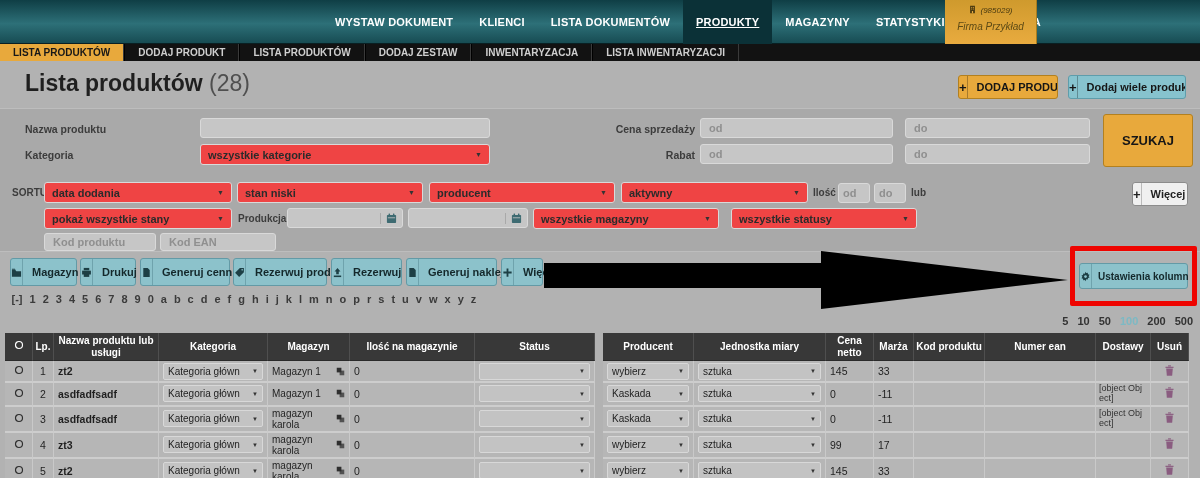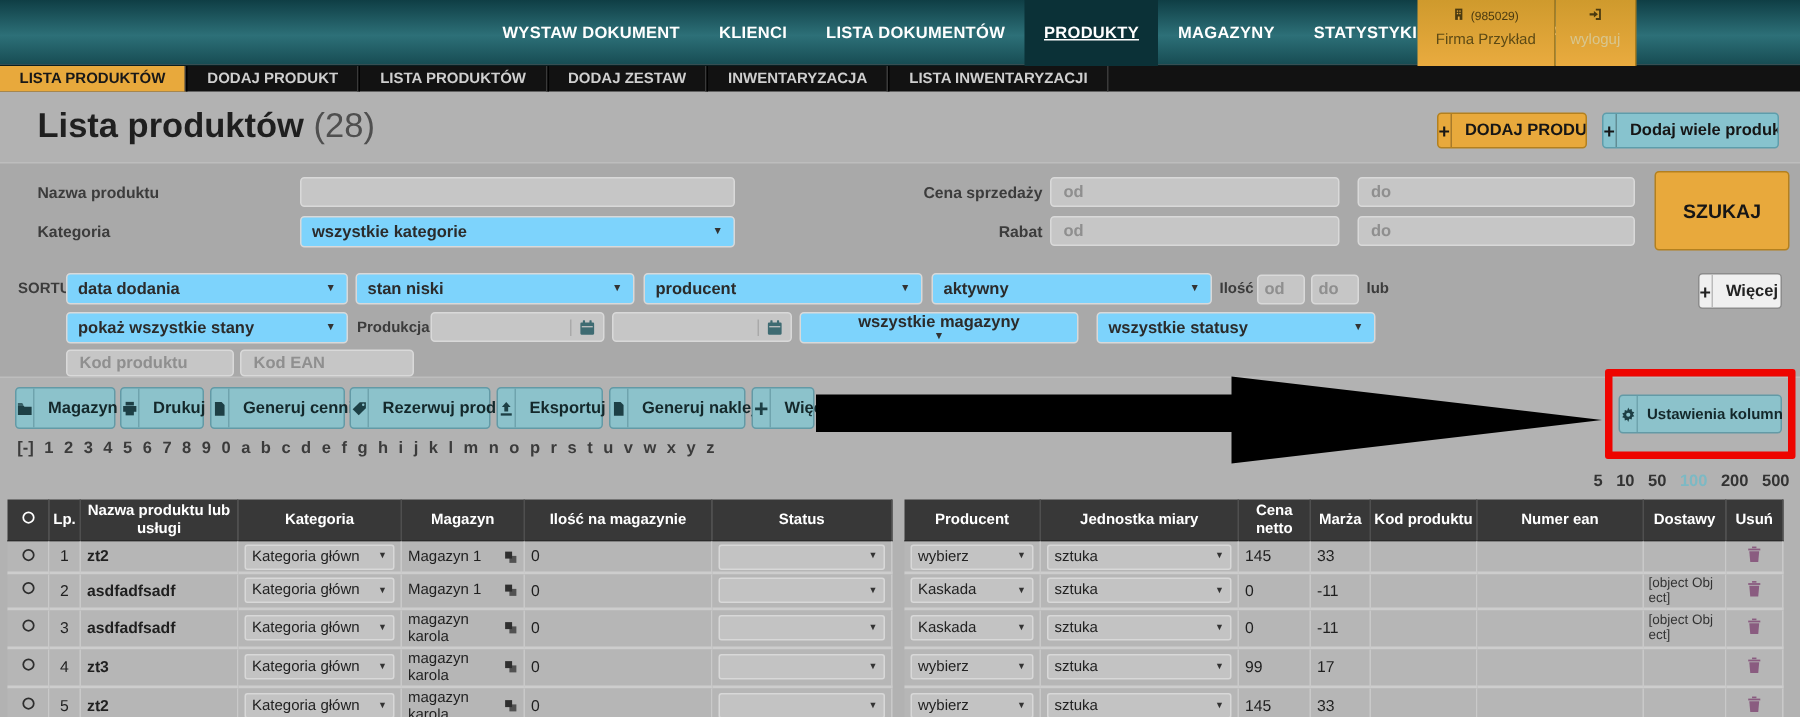--- a/index.html
+++ b/index.html
@@ -11,21 +11,21 @@
     background:linear-gradient(180deg,#0f3e45 0%,#2d7078 55%,#174c53 100%);
     border-bottom:1px solid #091f22; }
   .logo { position:absolute; left:98px; top:5px; font-size:27px; font-weight:bold;
     color:#dcdcdc; letter-spacing:.5px; }
   .logo .beta { position:absolute; right:-2px; bottom:-4px; font-size:6px; font-weight:bold;
     color:#aac3c6; letter-spacing:1px; }
   .main-nav { position:absolute; left:322px; top:0; height:44px; display:flex; }
   .nav-item { color:#fff; font-size:11px; font-weight:bold; line-height:44px; padding:0 13px;
     letter-spacing:.2px; white-space:nowrap; }
   .nav-item.active { background:#0b3137; text-decoration:underline; }
-  .account { position:absolute; left:945px; top:0; height:44px; display:flex; }
+  .account { position:absolute; left:945px; top:0; height:44px; display:flex;font-style:italic; }
   .acct-box { background:linear-gradient(180deg,#cf9a2d,#e9ab3f); height:44px; padding:5px 6px 0 6px;
     text-align:center; border-right:1px solid #a87c1e; }
   .acct-company { width:92px; }
   .acct-logout { width:54px; }
   .acct-line1 { font-size:8px; color:#4a3a10; display:flex; align-items:center; justify-content:center; gap:3px; }
   .acct-line2 { font-size:10px; margin-top:5px; color:#5d4a15; }
   .acct-logout .acct-line2 { color:#d8c68f; }
 
   
   .subnav { position:absolute; left:0; top:44px; width:1200px; height:17px; background:#121212; display:flex; }
@@ -44,21 +44,21 @@
   .btn-add { left:958px; top:75px; width:100px; background:#e8a93c; border:1px solid #b3801f; }
   .btn-add-many { left:1068px; top:75px; width:118px; background:#87c3ce; border:1px solid #5e9dab; }
 
   
   .filters { position:absolute; left:0; top:108px; width:1200px; height:144px; background:#a9a9a9;
     border-top:1px solid #bdbdbd; border-bottom:1px solid #bdbdbd; }
   .flabel { position:absolute; font-size:10.5px; font-weight:bold; color:#3c3c3c; white-space:nowrap; }
   .tinput { position:absolute; height:20px; background:#c6c6c6; border:1px solid #d9d9d9; border-radius:3px;
     font-family:inherit; font-size:11px; font-weight:bold; color:#333; padding:0 8px; outline:none; }
   .tinput::placeholder { color:#8f8f8f; font-weight:bold; }
-  .dsel { position:absolute; height:21px; background:#7dd3fc; border:1px solid #d9d9d9; border-radius:3px;
+  .dsel { position:absolute; height:21px; background:#ef4444; border:1px solid #d9d9d9; border-radius:3px;
     display:flex; align-items:center; justify-content:space-between; padding:0 7px;
     font-size:11px; font-weight:bold; color:#2b2b2b; cursor:pointer; }
   .dsel .arr { font-size:7px; color:#333; }
   .btn-search { position:absolute; left:1103px; top:5px; width:90px; height:53px; background:#e8a93c;
     border:1px solid #b3801f; border-radius:3px; display:flex; align-items:center; justify-content:center;
     font-size:13px; font-weight:bold; color:#161616; cursor:pointer; }
   .btn-more { position:absolute; left:1132px; top:73px; width:56px; height:24px; background:#f0f0f0;
     border:1px solid #8c8c8c; border-radius:3px; display:flex; align-items:stretch; font-size:11px;
     font-weight:bold; color:#222; cursor:pointer; }
   .btn-more .seg-plus { width:20px; border-right:1px solid #bbb; }
@@ -138,29 +138,20 @@
                 <rect x="4.3" y="2.6" width="1.2" height="1.2" fill="#e9ab3f"></rect>
                 <rect x="6.5" y="2.6" width="1.2" height="1.2" fill="#e9ab3f"></rect>
                 <rect x="4.3" y="4.8" width="1.2" height="1.2" fill="#e9ab3f"></rect>
                 <rect x="6.5" y="4.8" width="1.2" height="1.2" fill="#e9ab3f"></rect>
                 <rect x="5.2" y="8" width="1.6" height="3" fill="#e9ab3f"></rect>
               </svg></span>
           <span>(985029)</span>
         </div>
         <div class="acct-line2">Firma Przykład</div>
       </div>
-      <div class="acct-box acct-logout">
-        <div class="acct-line1">
-            <span id="logout-icon-slot"><svg viewBox="0 0 12 12" width="9" height="9" fill="currentColor">
-                <path d="M4.8 3.2L8.4 6 4.8 8.8V7H1V5h3.8z"></path>
-                <path d="M6.5 1H11v10H6.5V9.4h2.9V2.6H6.5z"></path>
-              </svg></span>
-          </div>
-        <div class="acct-line2">wyloguj</div>
-      </div>
     </div>
   </div>
 
   <div class="subnav">
       <div class="tab active">LISTA PRODUKTÓW</div>
       <div class="tab">DODAJ PRODUKT</div>
       <div class="tab">LISTA PRODUKTÓW</div>
       <div class="tab">DODAJ ZESTAW</div>
       <div class="tab">INWENTARYZACJA</div>
       <div class="tab">LISTA INWENTARYZACJI</div>
@@ -241,21 +232,21 @@
     <div class="date-input" style="left:408px; top:99px; width:120px;">
       <span class="cal" id="cal2">
           <svg viewBox="0 0 12 12" width="11" height="11" fill="currentColor">
             <rect x="1" y="2.2" width="10" height="8.8" rx="0.8"></rect>
             <rect x="2.8" y="0.6" width="1.6" height="2.6" rx="0.4"></rect>
             <rect x="7.6" y="0.6" width="1.6" height="2.6" rx="0.4"></rect>
             <rect x="2" y="4.8" width="8" height="0.9" fill="#c6c6c6"></rect>
           </svg>
         </span>
     </div>
-    <div class="dsel" style="left:533px; top:99px; width:186px;flex-direction:column;">
+    <div class="dsel" style="left:533px; top:99px; width:186px;">
       <span>wszystkie magazyny</span>
         <span class="arr">▼</span>
     </div>
     <div class="dsel" style="left:731px; top:99px; width:186px;">
       <span>wszystkie statusy</span>
         <span class="arr">▼</span>
     </div>
 
     <input class="tinput" style="left: 44px; top: 124px; width: 112px; height: 18px;" placeholder="Kod produktu">
     <input class="tinput" style="left: 160px; top: 124px; width: 116px; height: 18px;" placeholder="Kod EAN">
@@ -298,21 +289,21 @@
         </span>
         <span class="lbl">Rezerwuj produkt</span>
       </div>
       <div class="teal-btn" style="left: 331px; width: 71px;">
         <span class="icon-seg">
           <svg viewBox="0 0 12 12" width="11" height="11" fill="currentColor">
             <path d="M6 1l3.2 3.8H7.4V8H4.6V4.8H2.8z"></path>
             <rect x="2" y="9.3" width="8" height="1.7"></rect>
           </svg>
         </span>
-        <span class="lbl">Eksportuj</span>
+        <span class="lbl">Rezerwuj</span>
       </div>
       <div class="teal-btn" style="left: 406px; width: 91px;">
         <span class="icon-seg">
           <svg viewBox="0 0 12 12" width="11" height="11" fill="currentColor">
             <path d="M2.5 1h4.8l2.2 2.2V11h-7z"></path>
           </svg>
         </span>
         <span class="lbl">Generuj naklejki</span>
       </div>
       <div class="teal-btn" style="left: 501px; width: 42px;">

